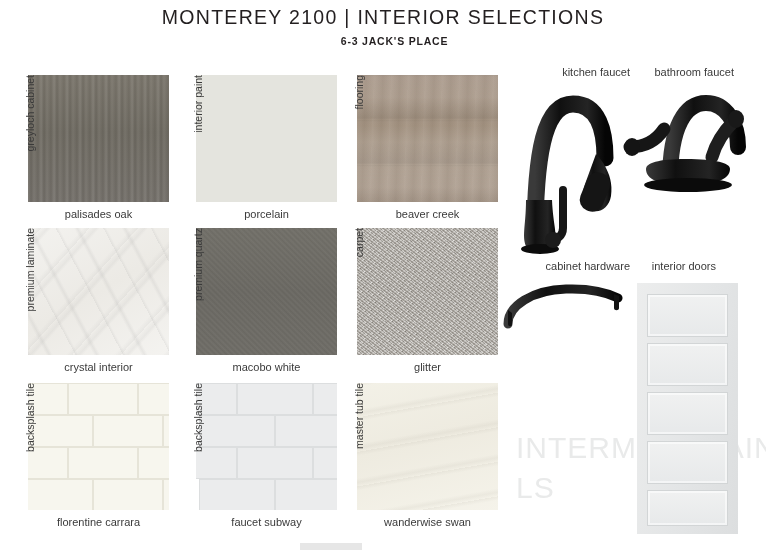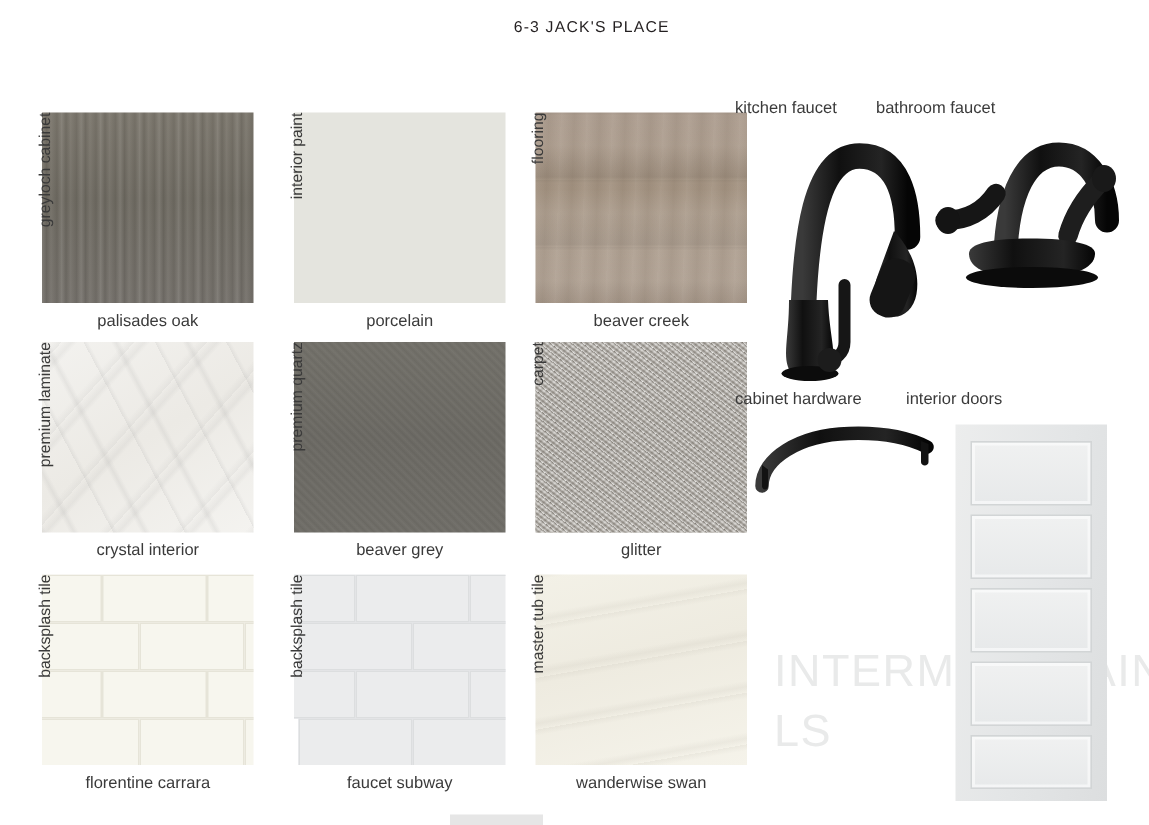--- a/index.html
+++ b/index.html
@@ -10,21 +10,21 @@
   }
   .board{position:relative;width:766px;height:550px;}
 
   
   .header{position:absolute;left:0;top:6px;width:766px;text-align:center;}
   .title{
     font-size:19.5px;font-weight:400;letter-spacing:1.3px;color:#231f20;
     white-space:nowrap;
   }
   .subtitle{
-    font-size:10.5px;font-weight:400;letter-spacing:0.8px;color:#231f20;
+    font-size:10.5px;font-weight:700;letter-spacing:0.8px;color:#231f20;
     margin-top:6px;
     margin-left:23px;
   }
 
   
   .watermark{
     position:absolute;left:516px;top:428px;width:250px;
     font-size:30px;letter-spacing:1px;color:#e9eaea;
     font-weight:400;line-height:40px;pointer-events:none;user-select:none;
     white-space:nowrap;
@@ -109,21 +109,21 @@
       linear-gradient(165deg,#f3f1e7 0%,#eeebe0 45%,#f5f3ea 100%);
   }
   
   .tile-grid{position:absolute;inset:0;}
   .tile{position:absolute;box-sizing:border-box;}
   .carrara .tile{background:#f7f6ee;border:1px solid #e6e4d8;}
   .subway .tile{background:#ebeced;border:1px solid #dcdedf;}
 
   
   .prod-label{
-    position:absolute;text-align:left;font-size:11px;color:#3a3a3a;
+    position:absolute;text-align:right;font-size:11px;color:#3a3a3a;
     white-space:nowrap;
   }
   .prod{position:absolute;}
 
   
   .door{
     position:absolute;left:637px;top:283px;width:101px;height:251px;
     background:linear-gradient(100deg,#eceded 0%,#e3e5e6 55%,#dcdedf 100%);
   }
   .door-panel{
@@ -136,20 +136,21 @@
     position:absolute;left:300px;top:543px;width:62px;height:7px;
     background:#e6e6e6;
   }
 </style>
 </head>
 <body>
 
 <div class="board">
 
   <div class="header">
+    <div class="title">MONTEREY 2100 | INTERIOR SELECTIONS</div>
     <div class="subtitle">6-3 JACK'S PLACE</div>
   </div>
 
   <div class="watermark">
     <span>INTERMOUNTAIN</span>
     <span class="wm2">LS</span>
   </div>
 
   <div class="cell" style="left:0;top:75px;">
     <div class="swatch tex-greyloch"></div>
@@ -181,21 +182,21 @@
       <span class="txt">premium laminate</span>
     </div>
     <div class="bottom-label">crystal interior</div>
   </div>
 
   <div class="cell" style="left:168px;top:228px;">
     <div class="swatch tex-quartz"></div>
     <div class="sl-wrap">
       <span class="txt">premium quartz</span>
     </div>
-    <div class="bottom-label">beaver grey</div>
+    <div class="bottom-label">macobo white</div>
   </div>
 
   <div class="cell" style="left:329px;top:228px;">
     <div class="swatch tex-carpet"></div>
     <div class="sl-wrap">
       <span class="txt">carpet</span>
     </div>
     <div class="bottom-label">glitter</div>
   </div>
 

